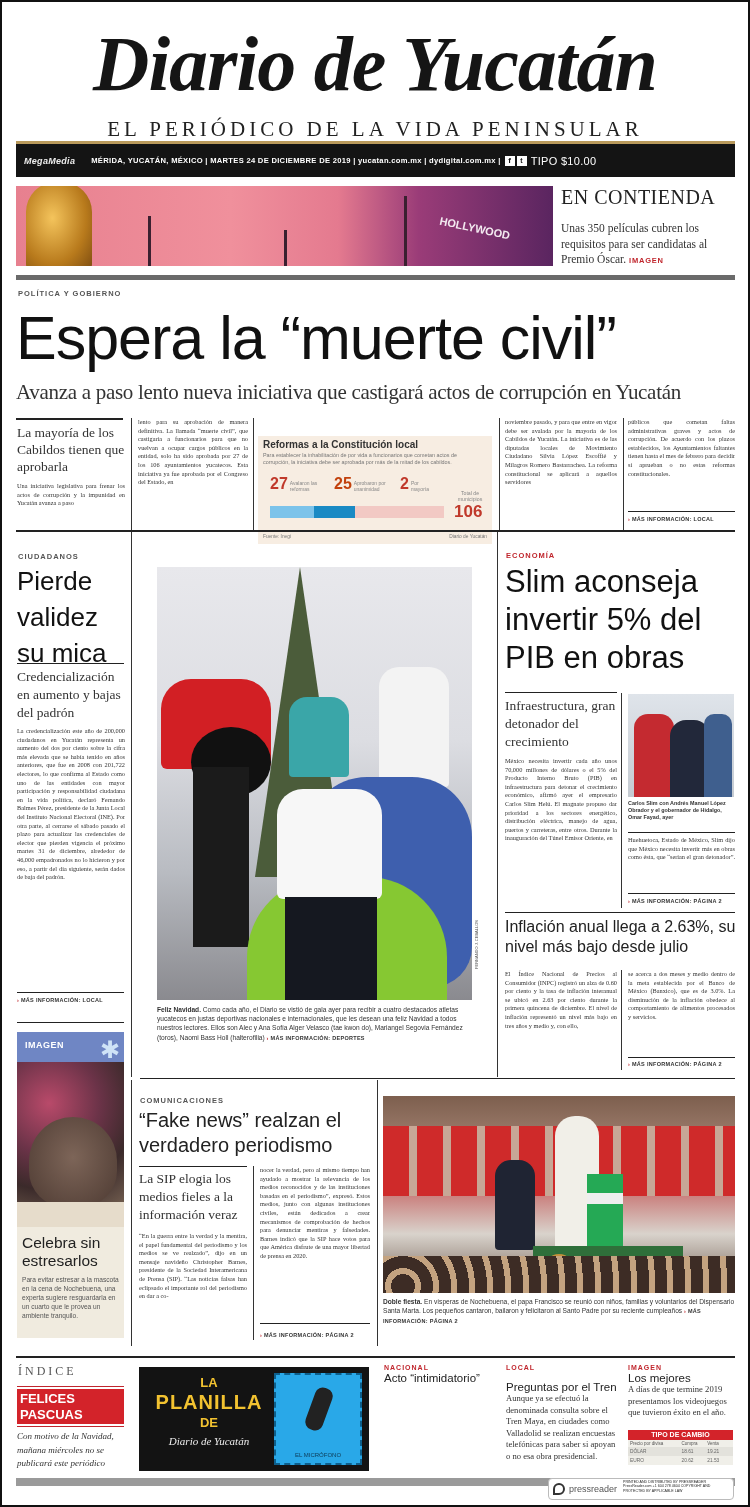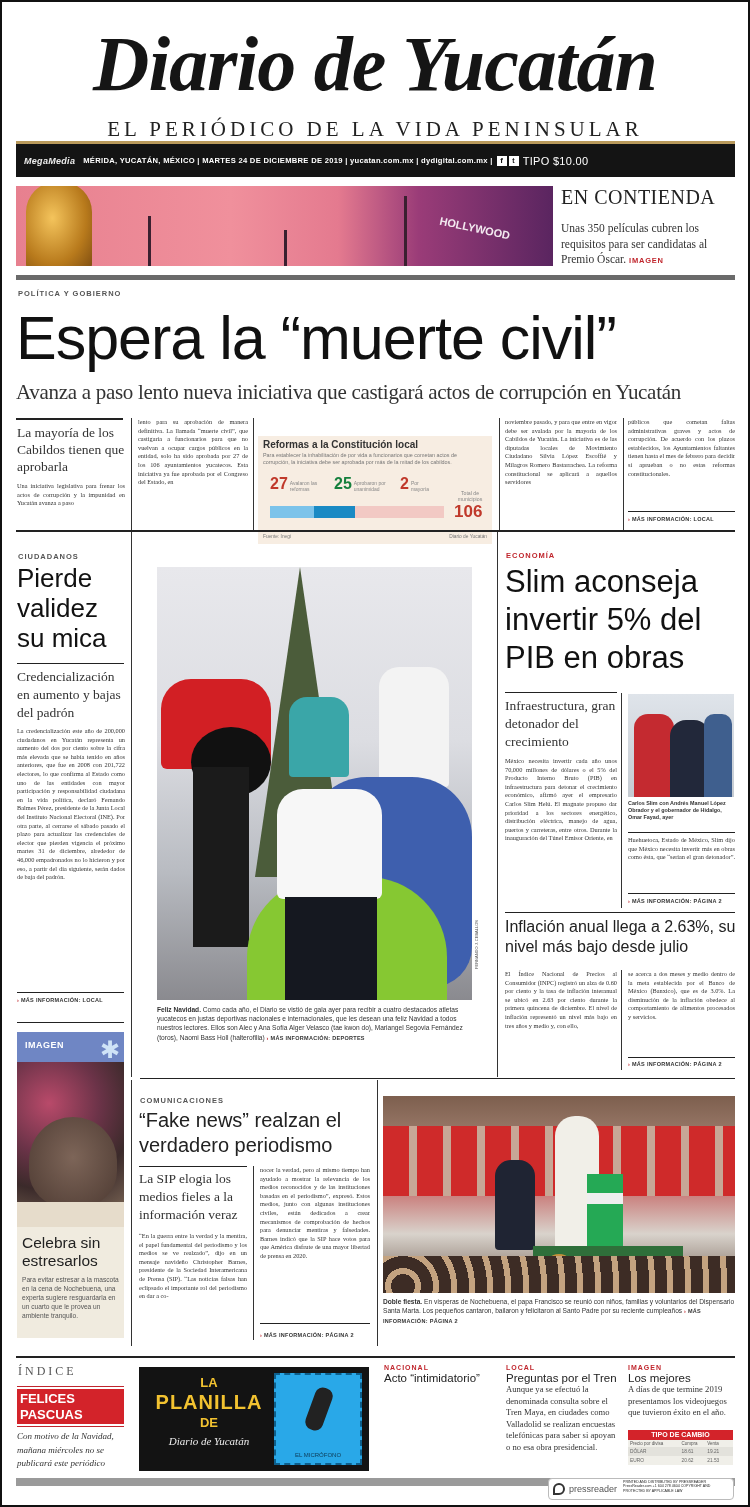--- a/index.html
+++ b/index.html
@@ -20,21 +20,21 @@
 </style>
 </head>
 <body>
 
 <div class="frame"></div>
 
 <div class="abs serif" style="left:0;top:18px;width:750px;text-align:center;font-size:78px;font-style:italic;font-weight:bold;letter-spacing:-1px;color:#151515;line-height:92px">Diario de Yucatán</div>
 <div class="abs serif" style="left:0;top:117px;width:750px;text-align:center;font-size:21px;letter-spacing:4px;color:#222">EL PERIÓDICO DE LA VIDA PENINSULAR</div>
 <div class="abs" style="left:16px;top:141px;width:719px;height:3px;background:#b99a5c"></div>
 <div class="abs sans" style="left:16px;top:144px;width:719px;height:33px;background:#141414;color:#fff;display:flex;align-items:center;padding:0 8px;font-size:7.6px;font-weight:bold;letter-spacing:.3px">
-  <span style="font-style:italic;font-size:9px;margin-right:8px;color:#eee">MegaMedia</span>
+  <span style="font-style:italic;font-size:9px;margin-right:16px;color:#eee">MegaMedia</span>
   <span>MÉRIDA, YUCATÁN, MÉXICO | MARTES 24 DE DICIEMBRE DE 2019 | yucatan.com.mx | dydigital.com.mx |</span>
   <span style="display:inline-block;width:10px;height:10px;background:#fff;color:#141414;font-size:8px;line-height:10px;text-align:center;margin:0 2px 0 4px">f</span>
   <span style="display:inline-block;width:10px;height:10px;background:#fff;color:#141414;font-size:7px;line-height:10px;text-align:center;margin-right:2px">t</span>
   <span style="font-size:11px;font-weight:normal;margin-left:2px">TIPO $10.00</span>
 </div>
 
 <div class="photo" style="left:16px;top:186px;width:537px;height:80px;background:linear-gradient(90deg,#e7808f 0%,#f0909c 40%,#e47a8f 60%,#9a3c78 75%,#5a2560 100%)">
   <div style="position:absolute;left:10px;top:-4px;width:66px;height:90px;background:radial-gradient(ellipse at 40% 40%,#f4c45c,#b87a1c 60%,#7a4a10);border-radius:30px 30px 8px 8px"></div>
   <div style="position:absolute;left:132px;top:30px;width:3px;height:50px;background:#3a2030"></div>
   <div style="position:absolute;left:268px;top:44px;width:3px;height:36px;background:#3a2030"></div>
@@ -60,21 +60,21 @@
 <div class="vrule" style="left:253px;top:418px;height:112px"></div>
 
 <div class="abs" style="left:258px;top:436px;width:234px;height:108px;background:#f7ede2">
   <div class="sans" style="position:absolute;left:5px;top:3px;font-size:10px;font-weight:bold;color:#333">Reformas a la Constitución local</div>
   <div class="sans" style="position:absolute;left:5px;top:16px;width:222px;font-size:5.4px;line-height:7px;color:#777">Para establecer la inhabilitación de por vida a funcionarios que cometan actos de corrupción, la iniciativa debe ser aprobada por más de la mitad de los cabildos.</div>
   <div style="position:absolute;left:12px;top:40px;display:flex;align-items:flex-end">
     <span class="sans" style="font-size:16px;font-weight:bold;color:#c0392b;line-height:16px">27</span>
     <span class="sans" style="font-size:5px;color:#888;width:32px;line-height:6px;margin-left:2px">Avalaron las reformas</span>
   </div>
   <div style="position:absolute;left:76px;top:40px;display:flex;align-items:flex-end">
-    <span class="sans" style="font-size:16px;font-weight:bold;color:#15803d;line-height:16px">25</span>
+    <span class="sans" style="font-size:16px;font-weight:bold;color:#c2410c;line-height:16px">25</span>
     <span class="sans" style="font-size:5px;color:#888;width:40px;line-height:6px;margin-left:2px">Aprobaron por unanimidad</span>
   </div>
   <div style="position:absolute;left:142px;top:40px;display:flex;align-items:flex-end">
     <span class="sans" style="font-size:16px;font-weight:bold;color:#c0392b;line-height:16px">2</span>
     <span class="sans" style="font-size:5px;color:#888;width:26px;line-height:6px;margin-left:2px">Por mayoría</span>
   </div>
   <div style="position:absolute;left:12px;top:70px;width:174px;height:12px;background:#f2c9c4">
     <div style="position:absolute;left:0;top:0;width:44px;height:12px;background:#7cc3ea"></div>
     <div style="position:absolute;left:44px;top:0;width:41px;height:12px;background:#1a8ac4"></div>
   </div>
@@ -86,21 +86,21 @@
 <div class="vrule" style="left:499px;top:418px;height:112px"></div>
 <div class="abs body-txt" style="left:505px;top:418px;width:112px;height:108px">noviembre pasado, y para que entre en vigor debe ser avalada por la mayoría de los Cabildos de Yucatán. La iniciativa es de las diputadas locales de Movimiento Ciudadano Silvia López Escoffié y Milagros Romero Bastarrachea. La reforma constitucional se aplicará a aquellos servidores</div>
 <div class="vrule" style="left:623px;top:418px;height:112px"></div>
 <div class="abs body-txt" style="left:628px;top:418px;width:107px;height:80px">públicos que cometan faltas administrativas graves y actos de corrupción. De acuerdo con los plazos establecidos, los Ayuntamientos faltantes tienen hasta el mes de febrero para decidir si aprueban o no estas reformas constitucionales.</div>
 <div class="rule" style="left:628px;top:511px;width:107px;height:1px"></div>
 <div class="abs more" style="left:628px;top:516px"><span class="arrow">› </span><span>MÁS INFORMACIÓN: LOCAL</span></div>
 <div class="rule" style="left:16px;top:530px;width:719px;height:2px"></div>
 
 <div class="vrule" style="left:131px;top:532px;height:545px"></div>
 <div class="abs kicker" style="left:18px;top:552px">CIUDADANOS</div>
-<div class="abs sans" style="left:17px;top:563px;width:112px;font-size:26px;line-height:30px;color:#111">Pierde validez su mica</div>
+<div class="abs sans" style="left:17px;top:563px;width:112px;font-size:26px;line-height:36px;color:#111">Pierde validez su mica</div>
 <div class="rule" style="left:17px;top:663px;width:107px;height:1px"></div>
 <div class="abs serif" style="left:17px;top:668px;width:110px;font-size:13.5px;line-height:18px;color:#333">Credencialización en aumento y bajas del padrón</div>
 <div class="abs body-txt" style="left:17px;top:727px;width:108px;height:262px">La credencialización este año de 200,000 ciudadanos en Yucatán representa un aumento del dos por ciento sobre la cifra más elevada que se había tenido en años anteriores, que fue en 2008 con 201,722 electores, lo que confirma al Estado como uno de las entidades con mayor participación y responsabilidad ciudadana en la vida política, declaró Fernando Balmes Pérez, presidente de la Junta Local del Instituto Nacional Electoral (INE). Por otra parte, al cerrarse el sábado pasado el plazo para actualizar las credenciales de elector que pierden vigencia el próximo martes 31 de diciembre, alrededor de 46,000 empadronados no lo hicieron y por eso, a partir del día siguiente, serán dados de baja del padrón.</div>
 <div class="rule" style="left:17px;top:992px;width:107px;height:1px"></div>
 <div class="abs more" style="left:17px;top:997px"><span class="arrow">› </span><span>MÁS INFORMACIÓN: LOCAL</span></div>
 <div class="rule" style="left:17px;top:1022px;width:107px;height:1px"></div>
 
 <div class="photo" style="left:157px;top:567px;width:315px;height:433px;background:linear-gradient(180deg,#e8e8ec 0%,#dcdde2 40%,#b9bcc2 70%,#8a8a8f 100%)">
   <div style="position:absolute;left:98px;top:0;width:0;height:0;border-left:45px solid transparent;border-right:45px solid transparent;border-bottom:310px solid #4b5c3a"></div>
   <div style="position:absolute;left:4px;top:112px;width:110px;height:90px;background:#d21f24;border-radius:30px 30px 6px 6px"></div>
@@ -206,21 +206,21 @@
     <div class="sans" style="position:absolute;left:0;bottom:5px;width:84px;text-align:center;font-size:6px;color:#0d3a55">EL MICRÓFONO</div>
   </div>
 </div>
 
 <div class="abs" style="left:384px;top:1364px;width:115px">
   <div class="kicker" style="color:#c0262d;font-size:7px">NACIONAL</div>
   <div class="sans" style="font-size:11.5px;color:#222;margin-top:1px">Acto “intimidatorio”</div>
 </div>
 <div class="abs" style="left:506px;top:1364px;width:115px">
   <div class="kicker" style="color:#c0262d;font-size:7px">LOCAL</div>
-  <div class="sans" style="font-size:11.5px;color:#222;margin-top:1px">Preguntas por el Tren</div>
+  <div class="sans" style="font-size:11.5px;color:#222;margin-top:10px">Preguntas por el Tren</div>
   <div class="serif" style="font-size:8.6px;line-height:11.5px;color:#333">Aunque ya se efectuó la denominada consulta sobre el Tren Maya, en ciudades como Valladolid se realizan encuestas telefónicas para saber si apoyan o no esa obra presidencial.</div>
 </div>
 <div class="abs" style="left:628px;top:1364px;width:110px">
   <div class="kicker" style="color:#c0262d;font-size:7px">IMAGEN</div>
   <div class="sans" style="font-size:11.5px;color:#222;margin-top:1px">Los mejores</div>
   <div class="serif" style="font-size:8.6px;line-height:11.5px;color:#333">A días de que termine 2019 presentamos los videojuegos que tuvieron éxito en el año.</div>
 </div>
 
 <div class="abs" style="left:628px;top:1430px;width:105px">
   <div class="sans" style="background:#d3232a;color:#fff;font-size:7px;font-weight:bold;text-align:center;height:10px;line-height:10px">TIPO DE CAMBIO</div>

